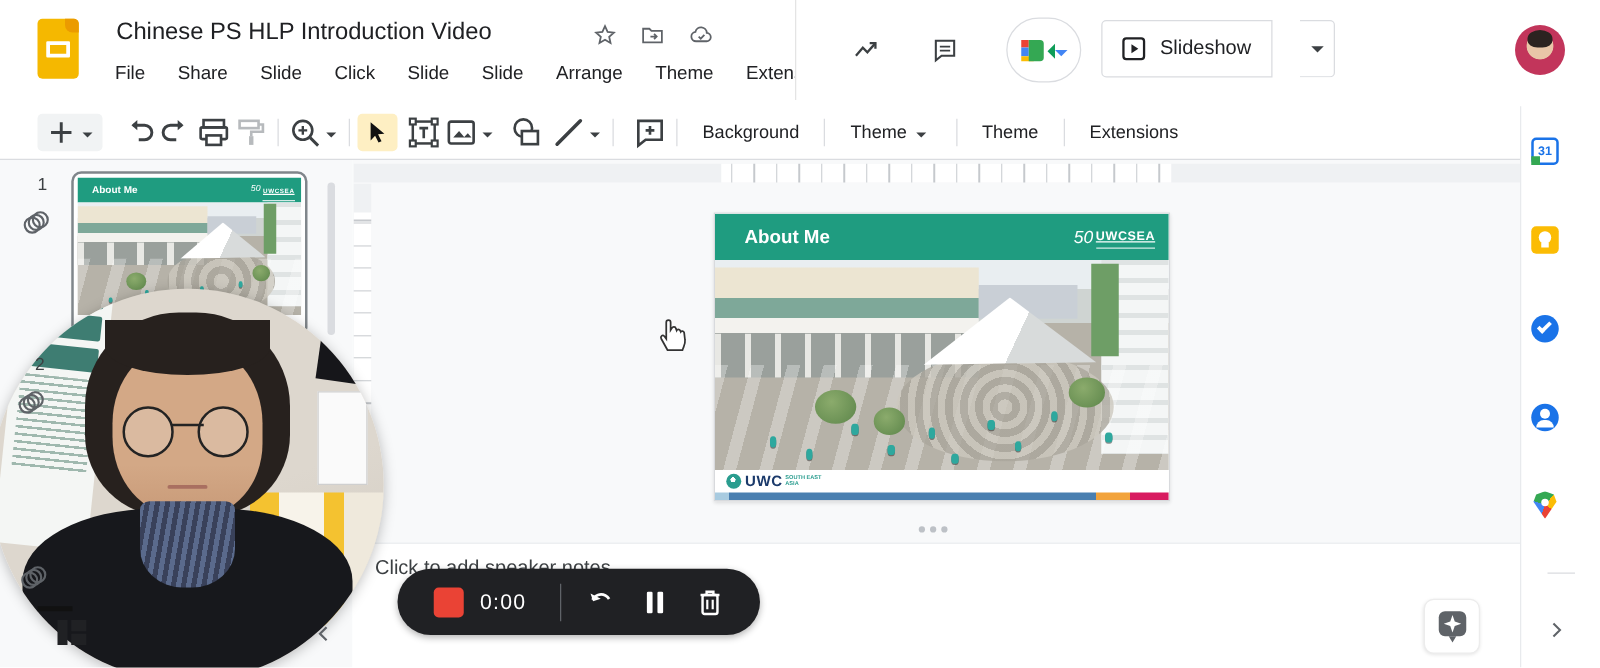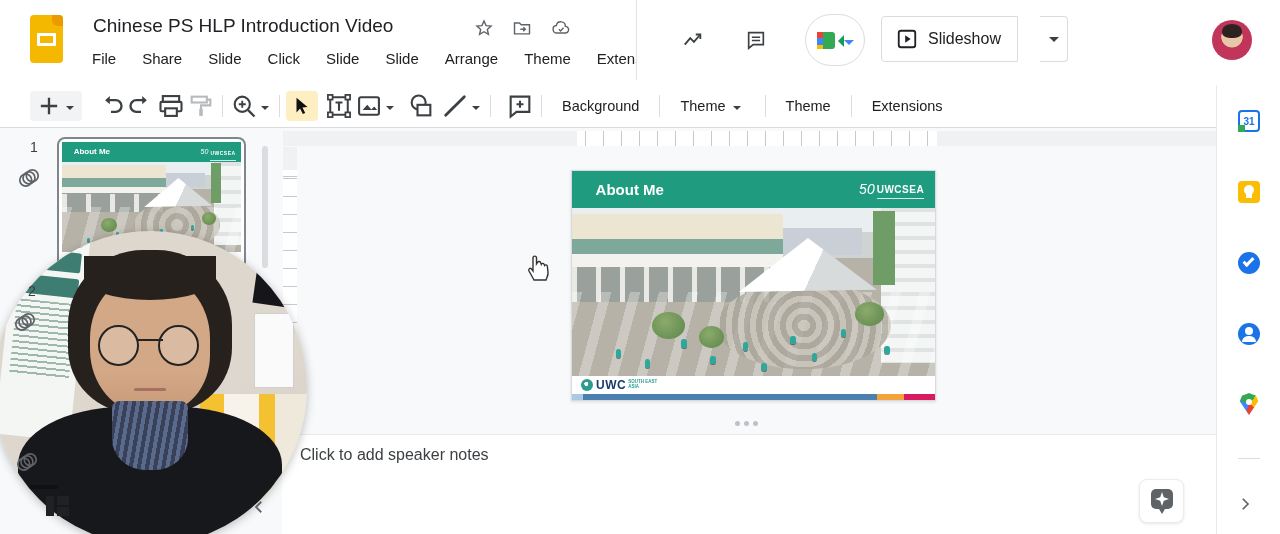--- a/index.html
+++ b/index.html
@@ -87,21 +87,21 @@
   #dots-handle { left:735px; top:421px; display:flex; gap:4px; }
   #dots-handle i { width:5px; height:5px; border-radius:50%; background:#bdc1c6; }
 
   
   .uwc-slide { position:relative; width:100%; height:100%; overflow:hidden; background:#fff; }
   .uwc-head { position:absolute; left:0; top:0; width:100%; height:16%; background:#1f9c80;
     display:flex; align-items:center; justify-content:space-between; }
   .uwc-title { color:#fff; font-weight:700; margin-left:6.5%; }
   .uwc-brand { color:#fff; margin-right:3%; display:flex; align-items:center; gap:2px; line-height:1;}
   .uwc-brand .fifty { font-style:italic; font-weight:400; }
-  .uwc-brand .bn { font-weight:700; letter-spacing:.5px;}
+  .uwc-brand .bn { font-weight:700; letter-spacing:.5px;text-decoration:underline;}
   .uwc-brand .tag { display:block; height:1px; background:rgba(255,255,255,.8); margin-top:2px;}
   .uwc-photo { position:absolute; left:0; top:16%; width:100%; height:73.6%; overflow:hidden;
     background:linear-gradient(180deg,#e9eef1 0 14%, #cfd4d2 14% 30%, #b6b2a8 30% 100%); }
   .cp-bldgL { position:absolute; left:0; top:4%; width:58%; height:52%;
     background:linear-gradient(180deg,#ece5d2 0 28%, #7ea899 28% 46%, #f3f2ee 46% 60%,#9aa09c 60% 100%); }
   .cp-bldgL .pillars{position:absolute;left:0;bottom:0;width:100%;height:40%;
     background:repeating-linear-gradient(90deg,#e8e8e4 0 5px, transparent 5px 24px);}
   .cp-city { position:absolute; left:58%; top:12%; width:22%; height:16%; background:#c9cfd6; }
   .cp-bldgR { position:absolute; right:0; top:0; width:15%; height:92%; background:#f4f6f6;
     background-image:repeating-linear-gradient(180deg,#dfe3e3 0 4px, transparent 4px 14px); }
@@ -146,21 +146,21 @@
   #rec-div { width:1px; height:30px; background:#5f6368; margin-left:27px; }
   .rec-ic { width:26px; height:26px; color:#fff; margin-left:18px; display:flex; align-items:center; justify-content:center;}
 
   
   #explore-btn { left:1139px; top:479px; width:45px; height:44px; background:#fff;
     border:1px solid #ececec; border-radius:8px; box-shadow:0 1px 3px rgba(0,0,0,.1);
     display:flex; align-items:center; justify-content:center; }
 
   
   #sidebar { left:1216px; top:85px; width:64px; height:449px; background:#fff; border-left:1px solid #e8eaed; }
-  .sb-ic { position:absolute; left:21px; width:22px; height:22px; }
+  .sb-ic { position:absolute; left:8px; width:22px; height:22px; }
   #cal-ic { background:#fff; border:2px solid #1a73e8; border-radius:4px; color:#1a73e8;
     font-size:10px; font-weight:700; display:flex; align-items:center; justify-content:center;}
   #cal-ic .g{position:absolute;left:-2px;bottom:-2px;width:7px;height:7px;background:#34a853;}
   #cal-ic .y{position:absolute;left:-2px;top:-2px;width:7px;height:7px;background:#fbbc04;z-index:-1;}
   #keep-ic { background:#fbbc04; border-radius:4px; }
   #keep-ic .bulb{position:absolute;left:6px;top:4px;width:10px;height:10px;background:#fff;border-radius:50%;}
   #keep-ic .base{position:absolute;left:8px;top:13px;width:6px;height:4px;background:#fff;}
   #tasks-ic { background:#1a73e8; border-radius:50%; color:#fff; }
   #tasks-ic .chk{position:absolute;left:5px;top:6px;width:11px;height:6px;border-left:3px solid #fff;border-bottom:3px solid #fff;transform:rotate(-45deg);}
   #contacts-ic { background:#1a73e8; border-radius:50%; }
@@ -475,20 +475,38 @@
       <i></i>
       <i></i>
     </div>
 
   <svg id="cursor" class="abs" width="28" height="32" viewBox="0 0 28 32">
     <path d="M10 30l-5-9c-1-2 1-3.5 2.5-2l1.5 2V8c0-2.5 3.5-2.5 3.5 0v6l1-1.5c.8-1.5 2.8-1.2 3.2.2l.6 1.6c.5-1.2 2.2-1.2 2.8 0l.5 1.2c.6-1 2.3-.8 2.7.5L24 22c.5 3-1 5-2 8z" fill="#fff" stroke="#333" stroke-width="1.4"></path>
   </svg>
 
   <div id="notes-area" class="abs"></div>
   <div id="notes-text" class="abs">Click to add speaker notes</div>
+  <div id="rec-pill" class="abs">
+    <span id="rec-stop"></span>
+    <span id="rec-time">0:00</span>
+    <span id="rec-div"></span>
+    <svg class="rec-ic" viewBox="0 0 24 24">
+        <path d="M6.5 10c1.5-3.5 6-5 9.5-3.2 1.2.6 2.1 1.5 2.7 2.6" fill="none" stroke="#fff" stroke-width="2"></path>
+        <path d="M6 4.5v6h6z" fill="#fff" transform="rotate(-18 8 8)"></path>
+      </svg>
+    <svg class="rec-ic" viewBox="0 0 24 24">
+        <rect x="6" y="4" width="4.2" height="16" rx="1" fill="#fff"></rect>
+        <rect x="13.8" y="4" width="4.2" height="16" rx="1" fill="#fff"></rect>
+      </svg>
+    <svg class="rec-ic" viewBox="0 0 24 24">
+        <path d="M5 6.5h14M9.5 6V4h5v2" fill="none" stroke="#fff" stroke-width="1.8"></path>
+        <rect x="6.5" y="6.5" width="11" height="14" rx="1.5" fill="none" stroke="#fff" stroke-width="1.8"></rect>
+        <path d="M10 10v7M14 10v7" stroke="#fff" stroke-width="1.6"></path>
+      </svg>
+  </div>
 
   <div id="explore-btn" class="abs">
     <svg width="28" height="30" viewBox="0 0 28 30">
       <rect x="3" y="3" width="22" height="20" rx="5" fill="#5f6368"></rect>
       <path d="M11 23l3 5 3-5z" fill="#5f6368"></path>
       <path d="M14 6l1.8 5.2L21 13l-5.2 1.8L14 20l-1.8-5.2L7 13l5.2-1.8z" fill="#fff"></path>
     </svg>
   </div>
 
   <div id="sidebar" class="abs">

